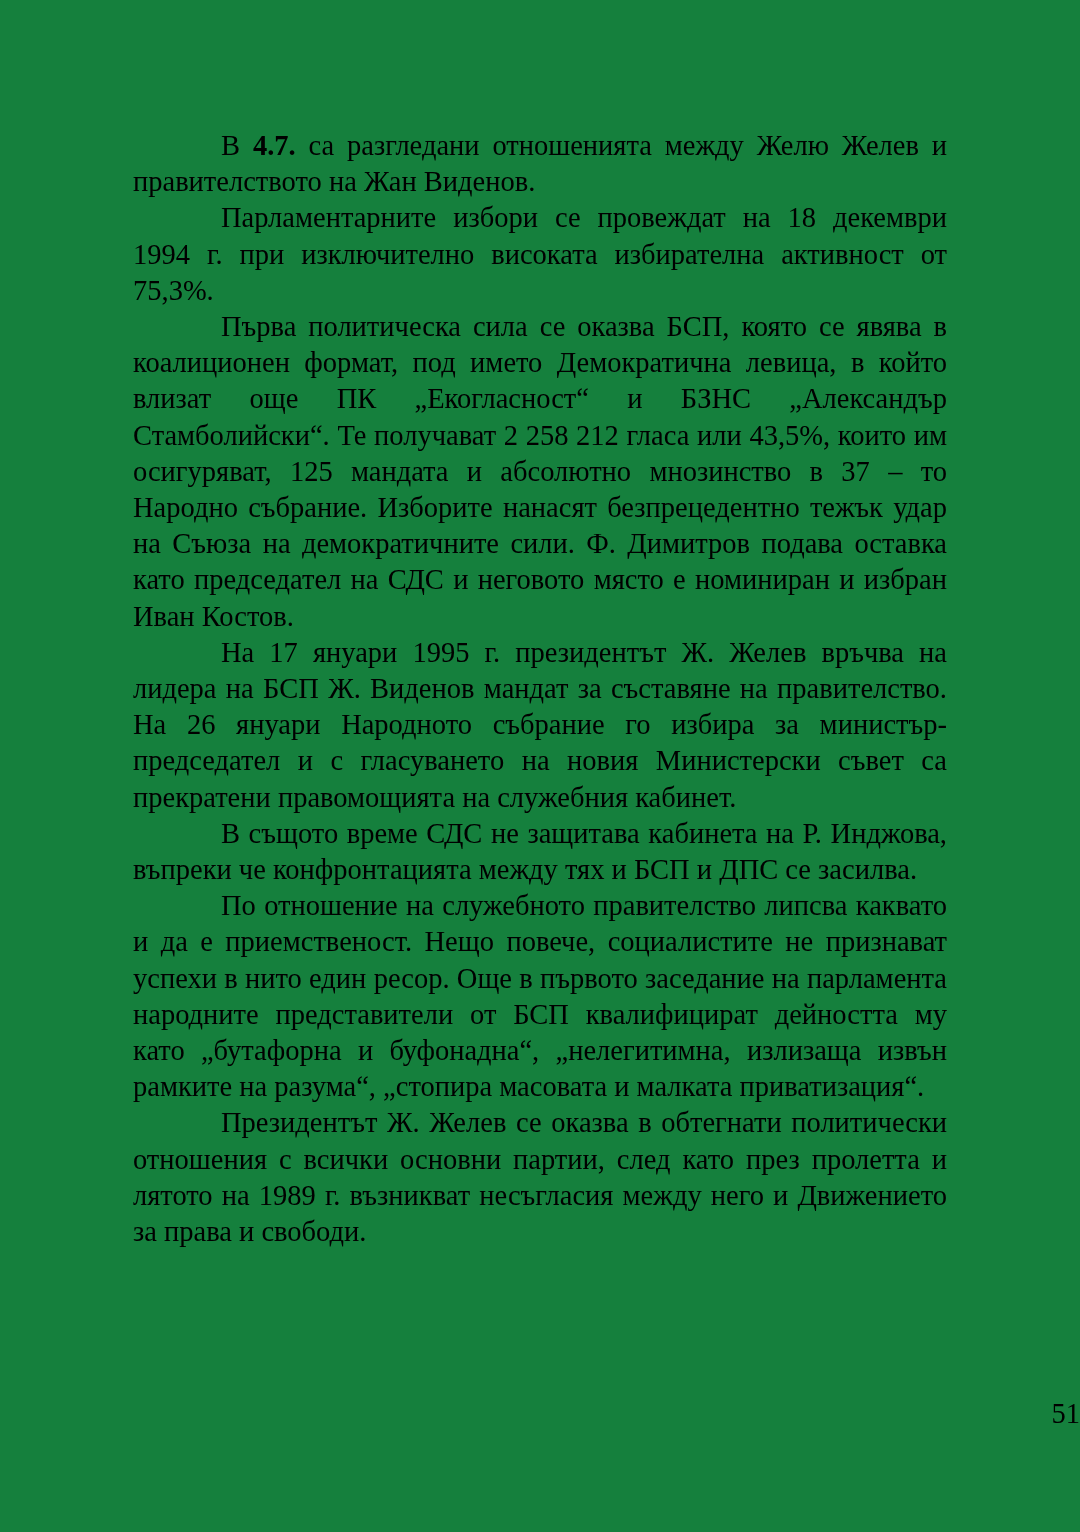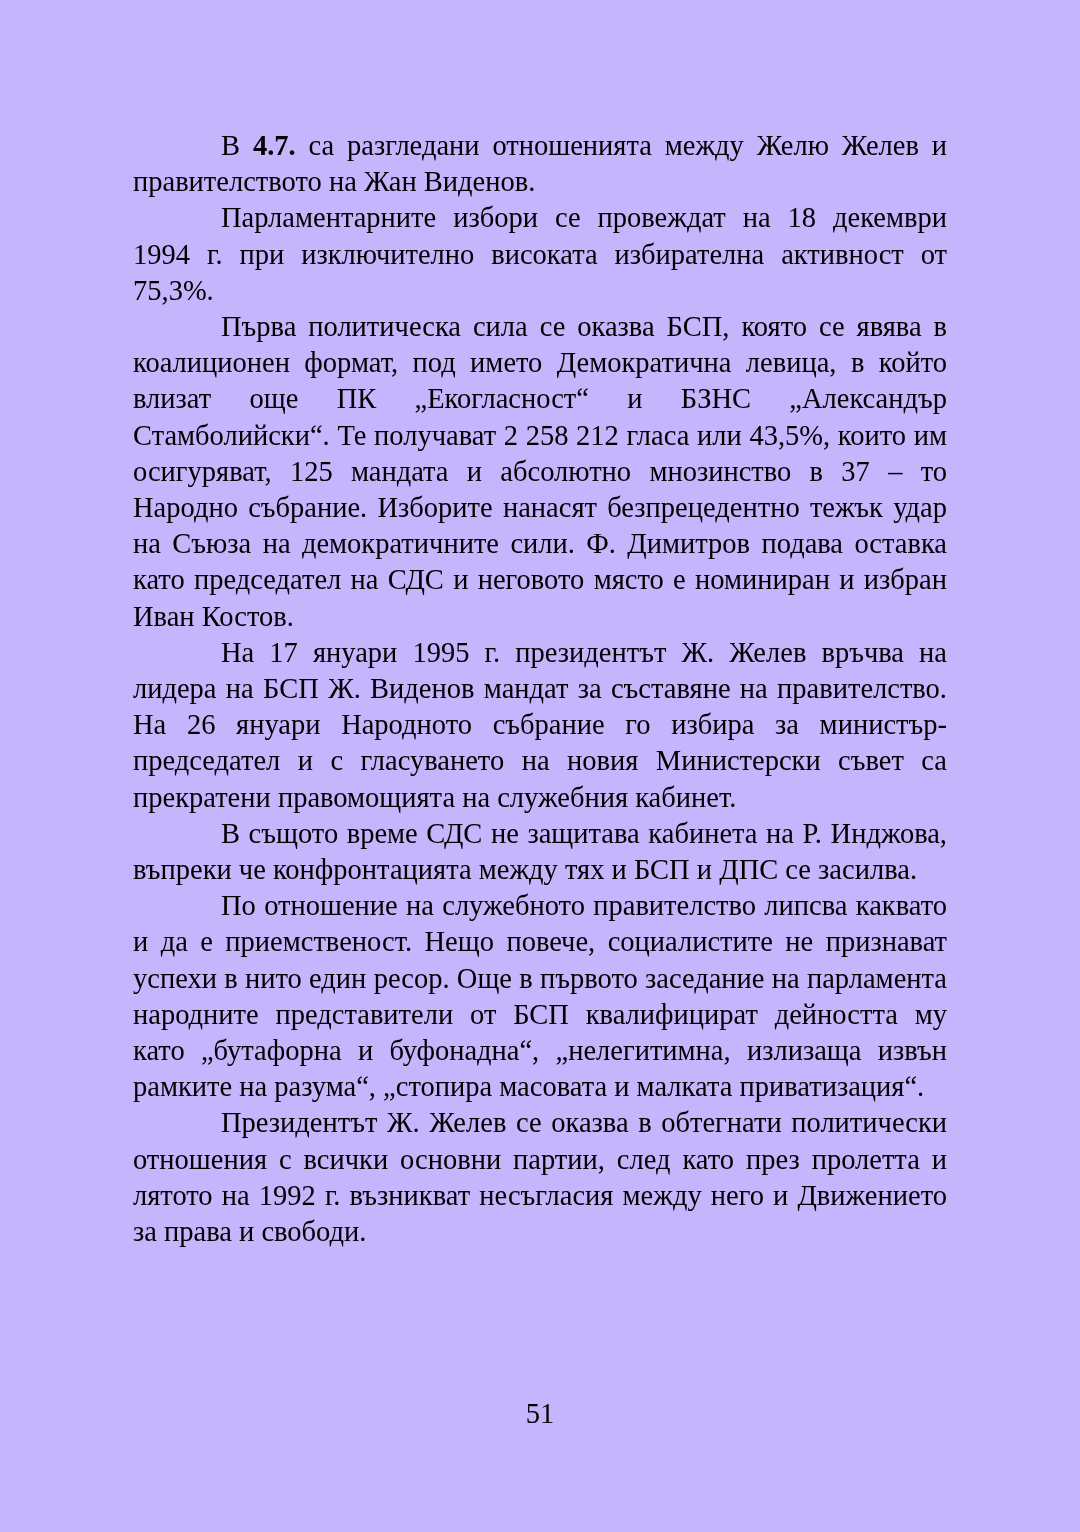--- a/index.html
+++ b/index.html
@@ -6,21 +6,21 @@
     margin: 0;
     padding: 0;
     background: #ffffff;
     font-family: "Liberation Serif", serif;
     color: #000000;
   }
   .page {
     position: relative;
     width: 1080px;
     height: 1532px;
-    background: #c4b5fd;
+    background: #15803d;
     overflow: hidden;
   }
   .text-block {
     position: absolute;
     left: 133px;
     top: 128px;
     width: 814px;
     font-size: 28.5px;
     line-height: 36.2px;
     text-align: justify;
@@ -32,31 +32,31 @@
     text-indent: 88px;
   }
   .para b {
     font-weight: bold;
   }
   .page-number {
     position: absolute;
     left: 0;
     top: 1398px;
     width: 1080px;
-    text-align: center;
+    text-align: right;
     font-size: 28.5px;
   }
 </style>
 </head>
 <body>
 
 <div class="page">
   <div class="text-block" id="text-block">
       <p class="para"><span>В </span><b>4.7.</b><span> са разгледани отношенията между Желю Желев и правителството на Жан Виденов.</span></p>
       <p class="para"><span>Парламентарните избори се провеждат на 18 декември 1994 г. при изключително високата избирателна активност от 75,3%.</span></p>
       <p class="para"><span>Първа политическа сила се оказва БСП, която се явява в коалиционен формат, под името Демократична левица, в който влизат още ПК „Екогласност“ и БЗНС „Александър Стамболийски“. Те получават 2 258 212 гласа или 43,5%, които им осигуряват, 125 мандата и абсолютно мнозинство в 37 – то Народно събрание. Изборите нанасят безпрецедентно тежък удар на Съюза на демократичните сили. Ф. Димитров подава оставка като председател на СДС и неговото място е номиниран и избран Иван Костов.</span></p>
       <p class="para"><span>На 17 януари 1995 г. президентът Ж. Желев връчва на лидера на БСП Ж. Виденов мандат за съставяне на правителство. На 26 януари Народното събрание го избира за министър-председател и с гласуването на новия Министерски съвет са прекратени правомощията на служебния кабинет.</span></p>
       <p class="para"><span>В същото време СДС не защитава кабинета на Р. Инджова, въпреки че конфронтацията между тях и БСП и ДПС се засилва.</span></p>
       <p class="para"><span>По отношение на служебното правителство липсва каквато и да е приемственост. Нещо повече, социалистите не признават успехи в нито един ресор. Още в първото заседание на парламента народните представители от БСП квалифицират дейността му като „бутафорна и буфонадна“, „нелегитимна, излизаща извън рамките на разума“, „стопира масовата и малката приватизация“.</span></p>
-      <p class="para"><span>Президентът Ж. Желев се оказва в обтегнати политически отношения с всички основни партии, след като през пролетта и лятото на 1992 г. възникват несъгласия между него и Движението за права и свободи.</span></p>
+      <p class="para"><span>Президентът Ж. Желев се оказва в обтегнати политически отношения с всички основни партии, след като през пролетта и лятото на 1989 г. възникват несъгласия между него и Движението за права и свободи.</span></p>
     </div>
   <div class="page-number">51</div>
 </div>
 
 </body></html>

